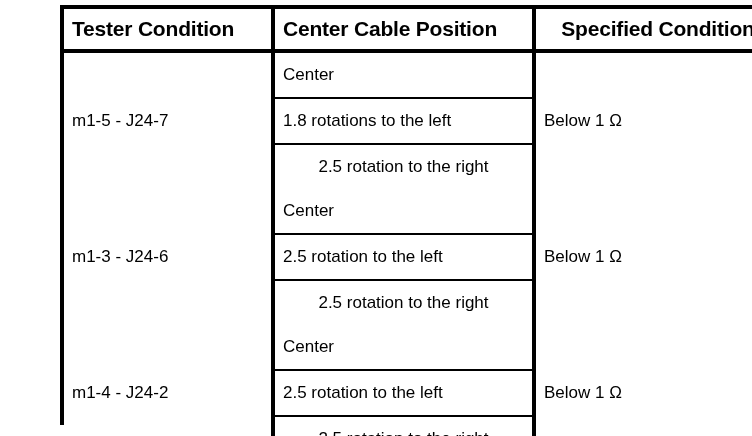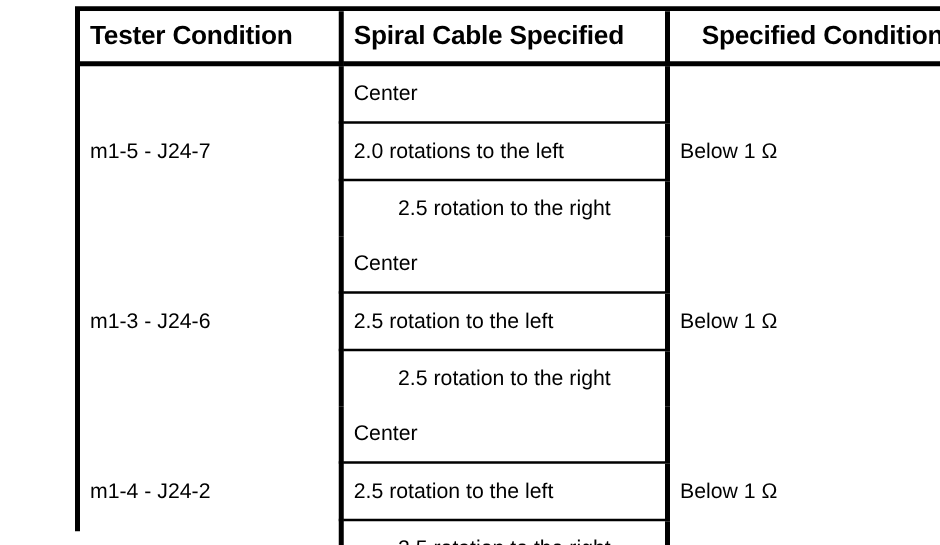--- a/index.html
+++ b/index.html
@@ -118,34 +118,34 @@
     <table class="spec-table">
       <colgroup>
         <col class="col-tester">
         <col class="col-position">
         <col class="col-spec">
       </colgroup>
 
       <thead>
         <tr>
           <th>Tester Condition</th>
-          <th>Spiral Cable Specified</th>
+          <th>Center Cable Position</th>
           <th class="last-col">Specified Condition</th>
         </tr>
       </thead>
 
       <tbody>
 
         <tr>
           <td class="tester-cell" rowspan="3">m1-5 - J24-7</td>
           <td class="position-cell">Center</td>
           <td class="spec-cell" rowspan="3">Below 1 Ω</td>
         </tr>
         <tr>
-          <td class="position-cell">2.0 rotations to the left</td>
+          <td class="position-cell">1.8 rotations to the left</td>
         </tr>
         <tr class="group-end">
           <td class="position-cell sub-last">2.5 rotation to the right</td>
         </tr>
 
         <tr>
           <td class="tester-cell" rowspan="3">m1-3 - J24-6</td>
           <td class="position-cell">Center</td>
           <td class="spec-cell" rowspan="3">Below 1 Ω</td>
         </tr>

